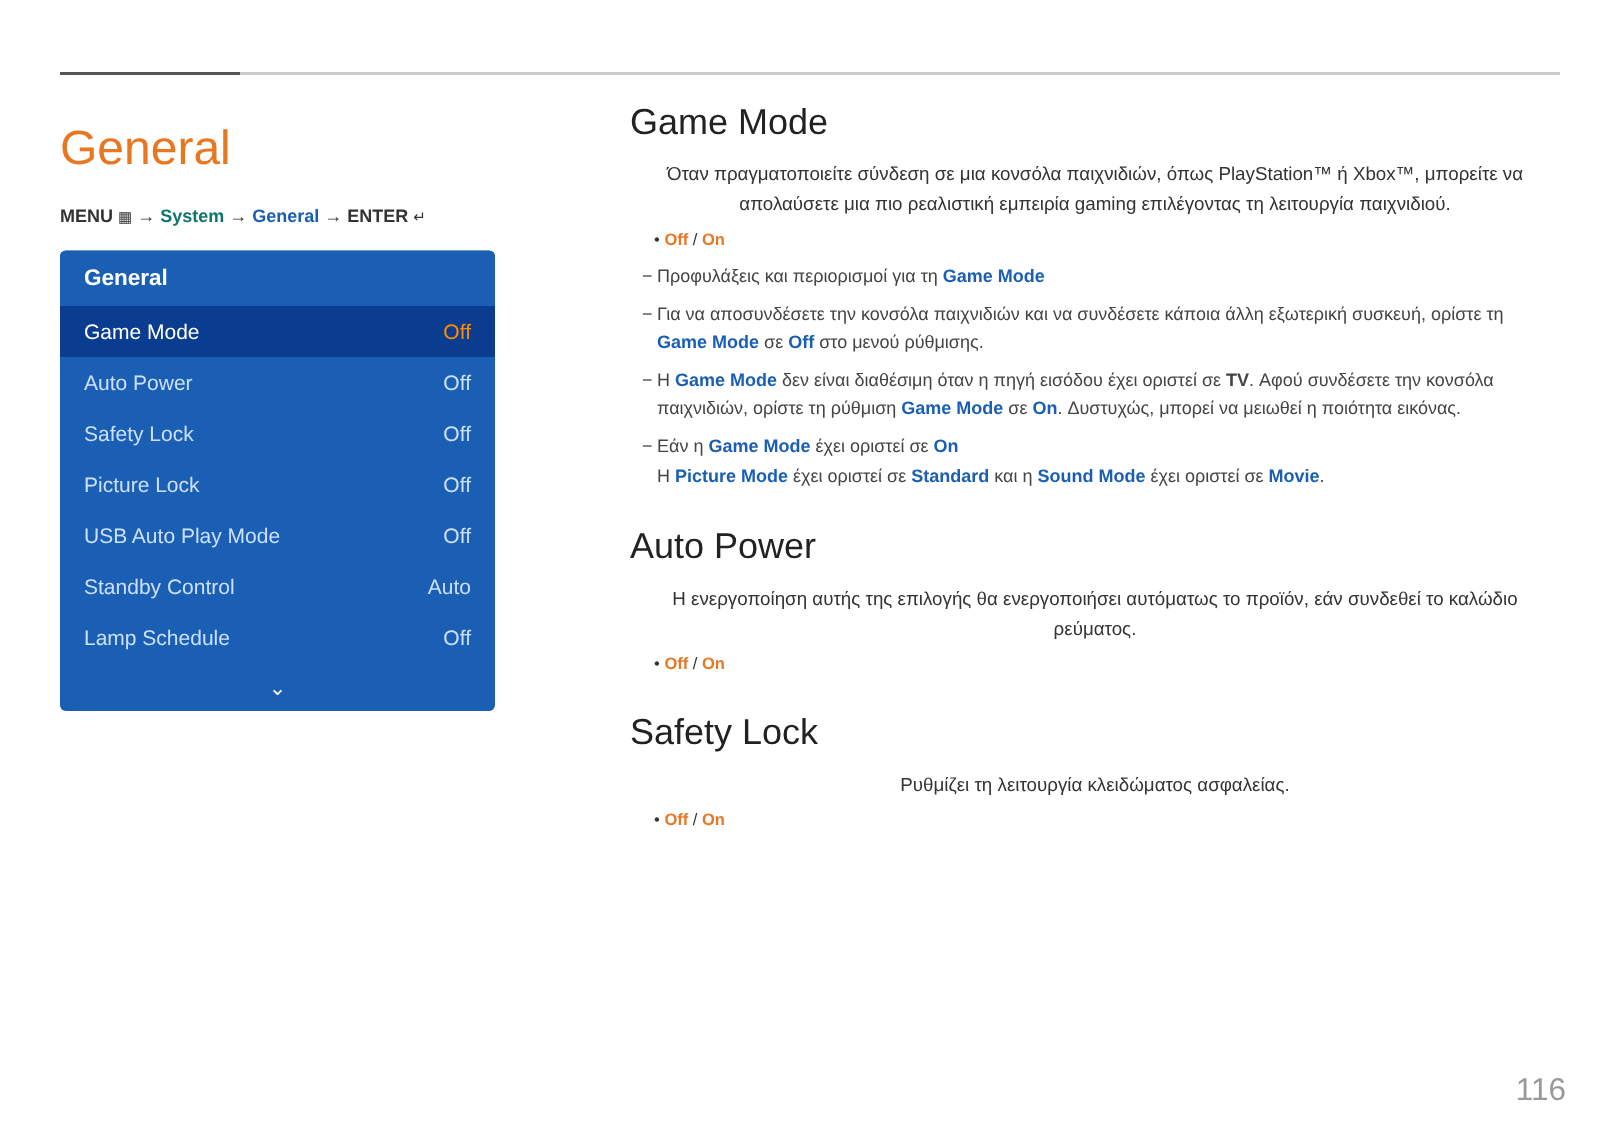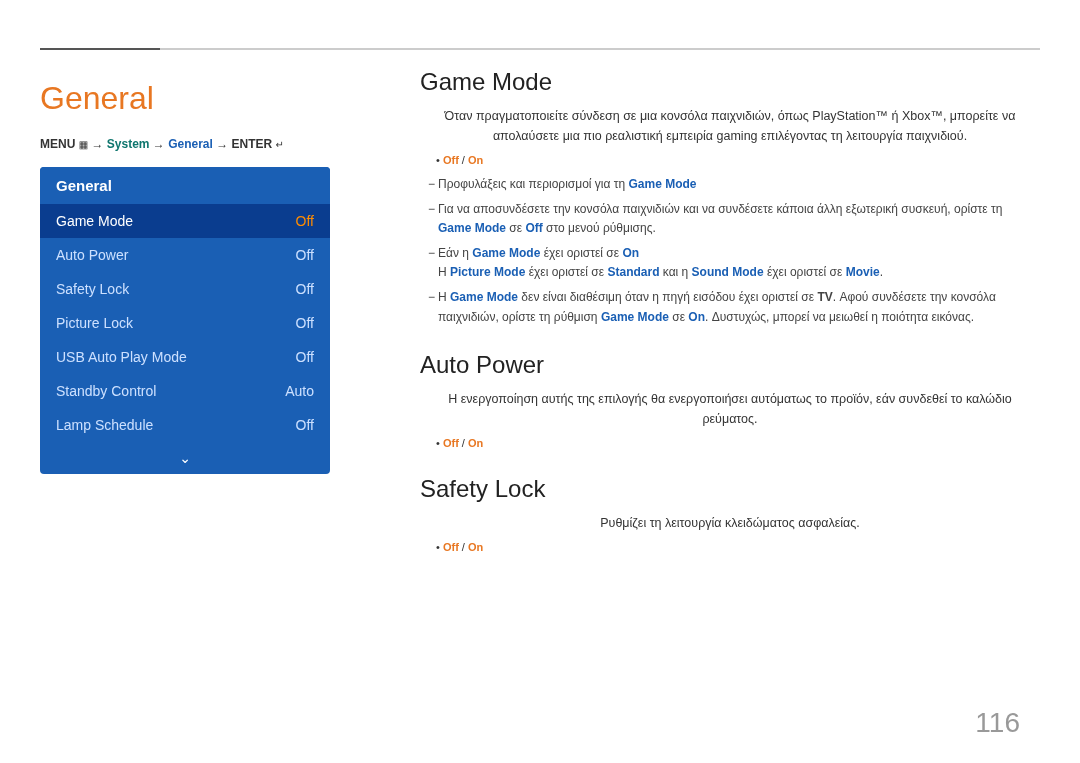--- a/index.html
+++ b/index.html
@@ -166,22 +166,22 @@
       content: "−";
       position: absolute;
       left: 0;
       color: #444;
     }
 
     
     .page-number {
       position: absolute;
       bottom: 24px;
-      right: 60px;
-      font-size: 28px;
+      right: 36px;
+      font-size: 21px;
       color: #999;
       font-weight: 300;
     }
   </style>
 </head>
 <body>
 
 <div class="top-line"></div>
 <div class="top-line-accent"></div>
 
@@ -239,26 +239,26 @@
     <span class="orange">Off</span><span> / </span><span class="orange">On</span>
   </p>
   <div class="dash-item">
     Προφυλάξεις και περιορισμοί για τη <span class="blue">Game Mode</span>
   </div>
   <div class="dash-item">
     Για να αποσυνδέσετε την κονσόλα παιχνιδιών και να συνδέσετε κάποια άλλη εξωτερική συσκευή, ορίστε τη<br>
     <span class="blue">Game Mode</span> σε <span class="blue">Off</span> στο μενού ρύθμισης.
   </div>
   <div class="dash-item">
+    Η <span class="blue">Game Mode</span> δεν είναι διαθέσιμη όταν η πηγή εισόδου έχει οριστεί σε <span class="dark">TV</span>. Αφού συνδέσετε την κονσόλα<br>
+    παιχνιδιών, ορίστε τη ρύθμιση <span class="blue">Game Mode</span> σε <span class="blue">On</span>. Δυστυχώς, μπορεί να μειωθεί η ποιότητα εικόνας.
+  </div>
+  <div class="dash-item">
     Εάν η <span class="blue">Game Mode</span> έχει οριστεί σε <span class="blue">On</span><br>
     Η <span class="blue">Picture Mode</span> έχει οριστεί σε <span class="blue">Standard</span> και η <span class="blue">Sound Mode</span> έχει οριστεί σε <span class="blue">Movie</span>.
-  </div>
-  <div class="dash-item">
-    Η <span class="blue">Game Mode</span> δεν είναι διαθέσιμη όταν η πηγή εισόδου έχει οριστεί σε <span class="dark">TV</span>. Αφού συνδέσετε την κονσόλα<br>
-    παιχνιδιών, ορίστε τη ρύθμιση <span class="blue">Game Mode</span> σε <span class="blue">On</span>. Δυστυχώς, μπορεί να μειωθεί η ποιότητα εικόνας.
   </div>
 
   <h2 class="section-title">Auto Power</h2>
   <p class="section-desc">
     Η ενεργοποίηση αυτής της επιλογής θα ενεργοποιήσει αυτόματως το προϊόν, εάν συνδεθεί το καλώδιο ρεύματος.
   </p>
   <p class="bullet-item">
     <span class="orange">Off</span><span> / </span><span class="orange">On</span>
   </p>
 

